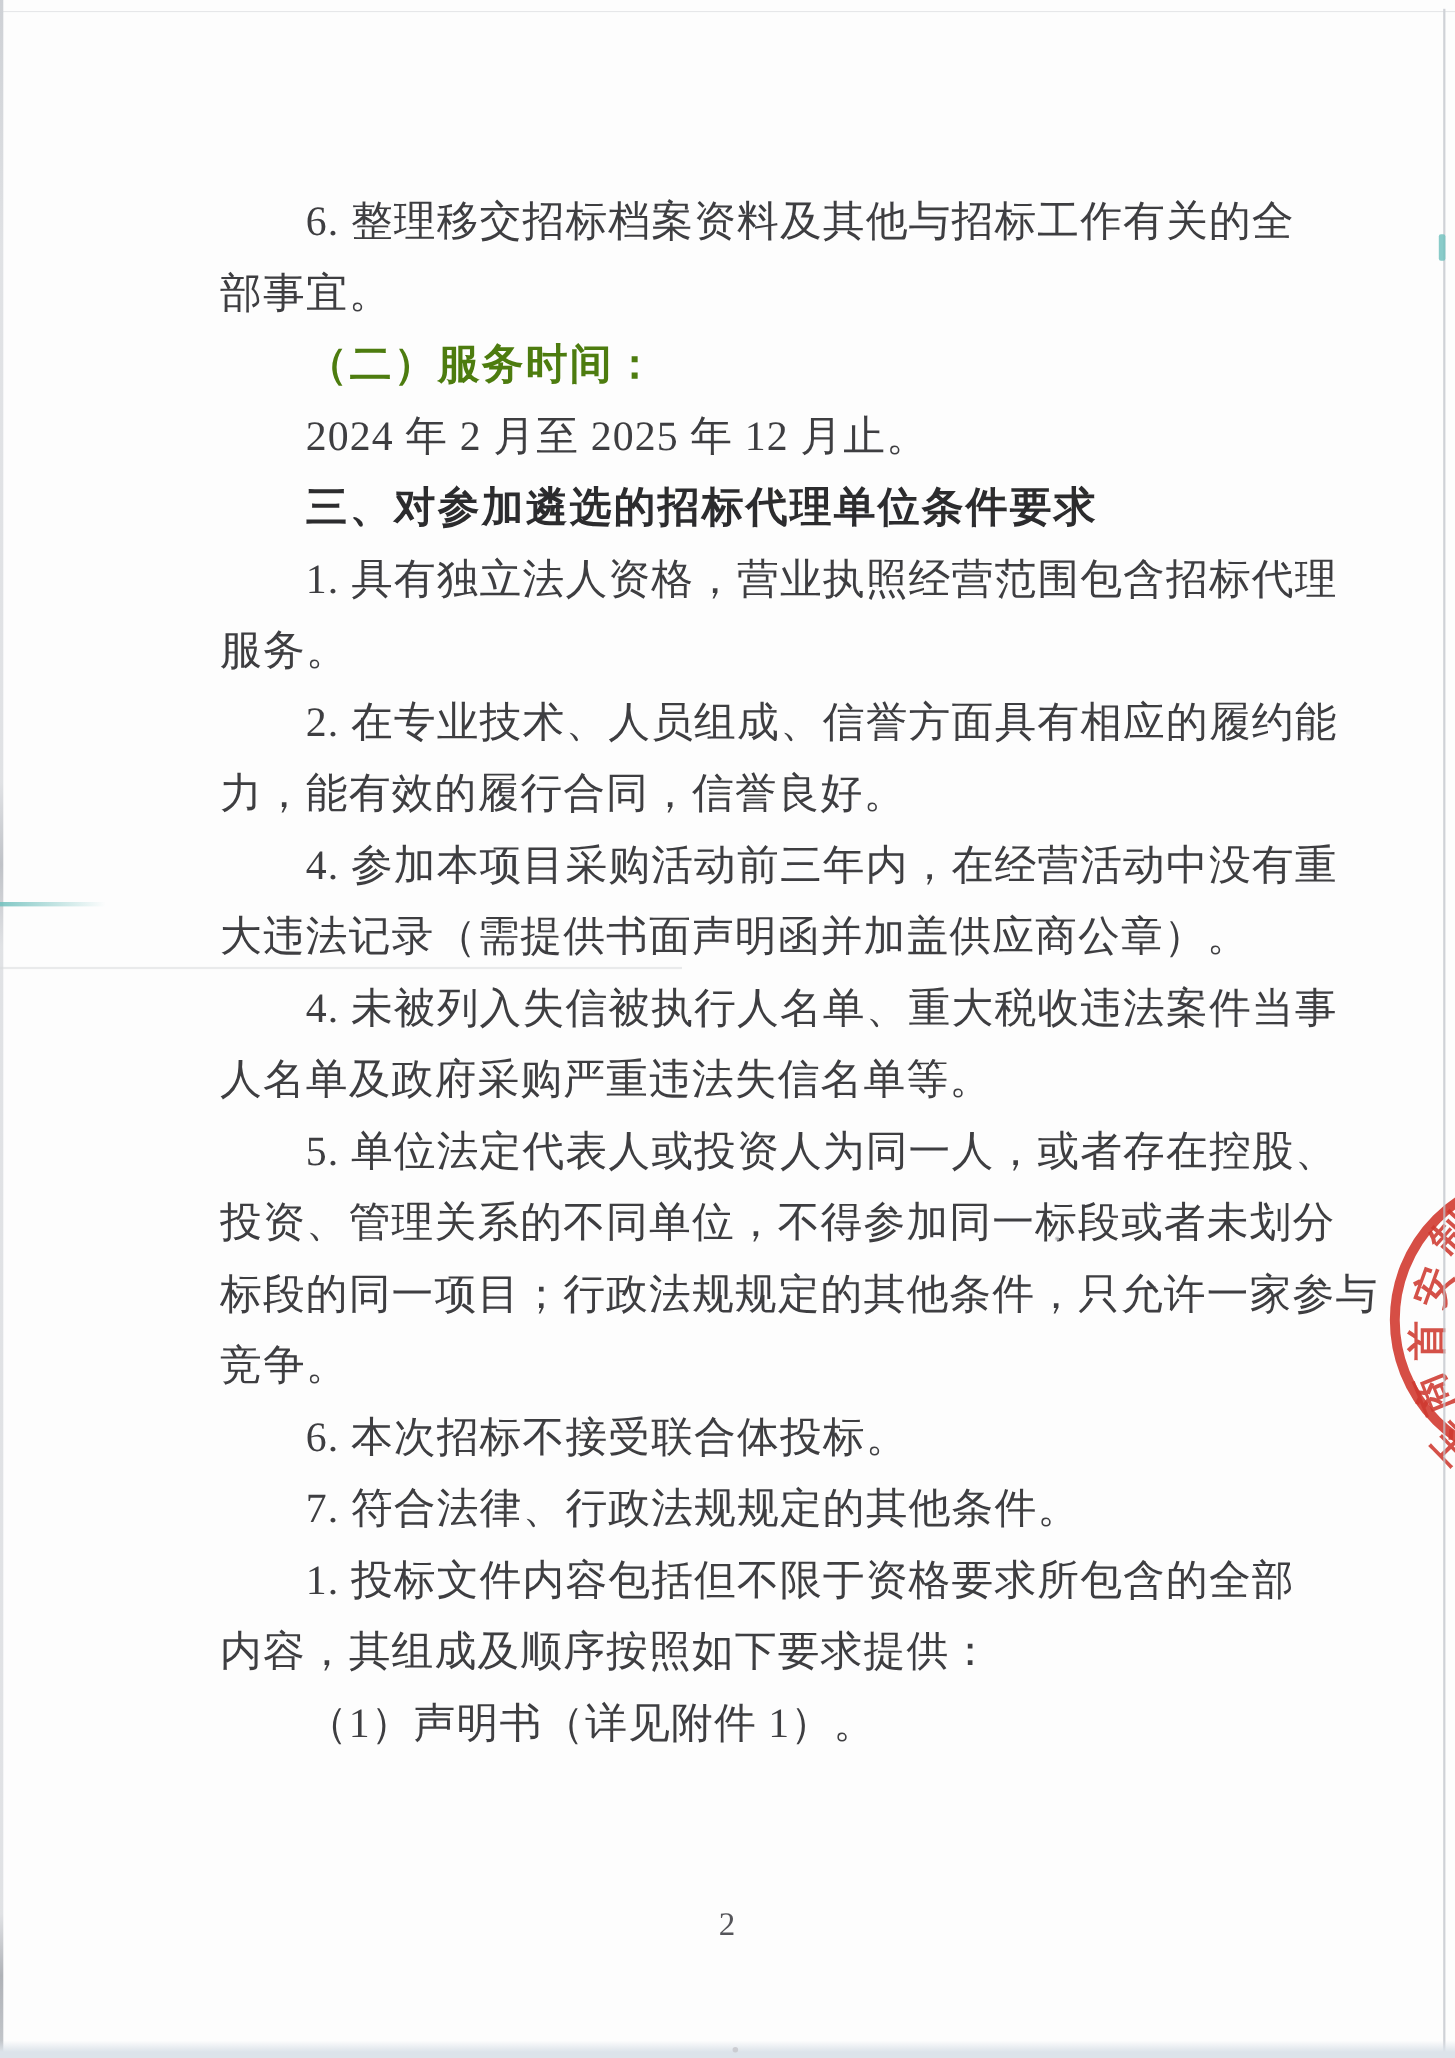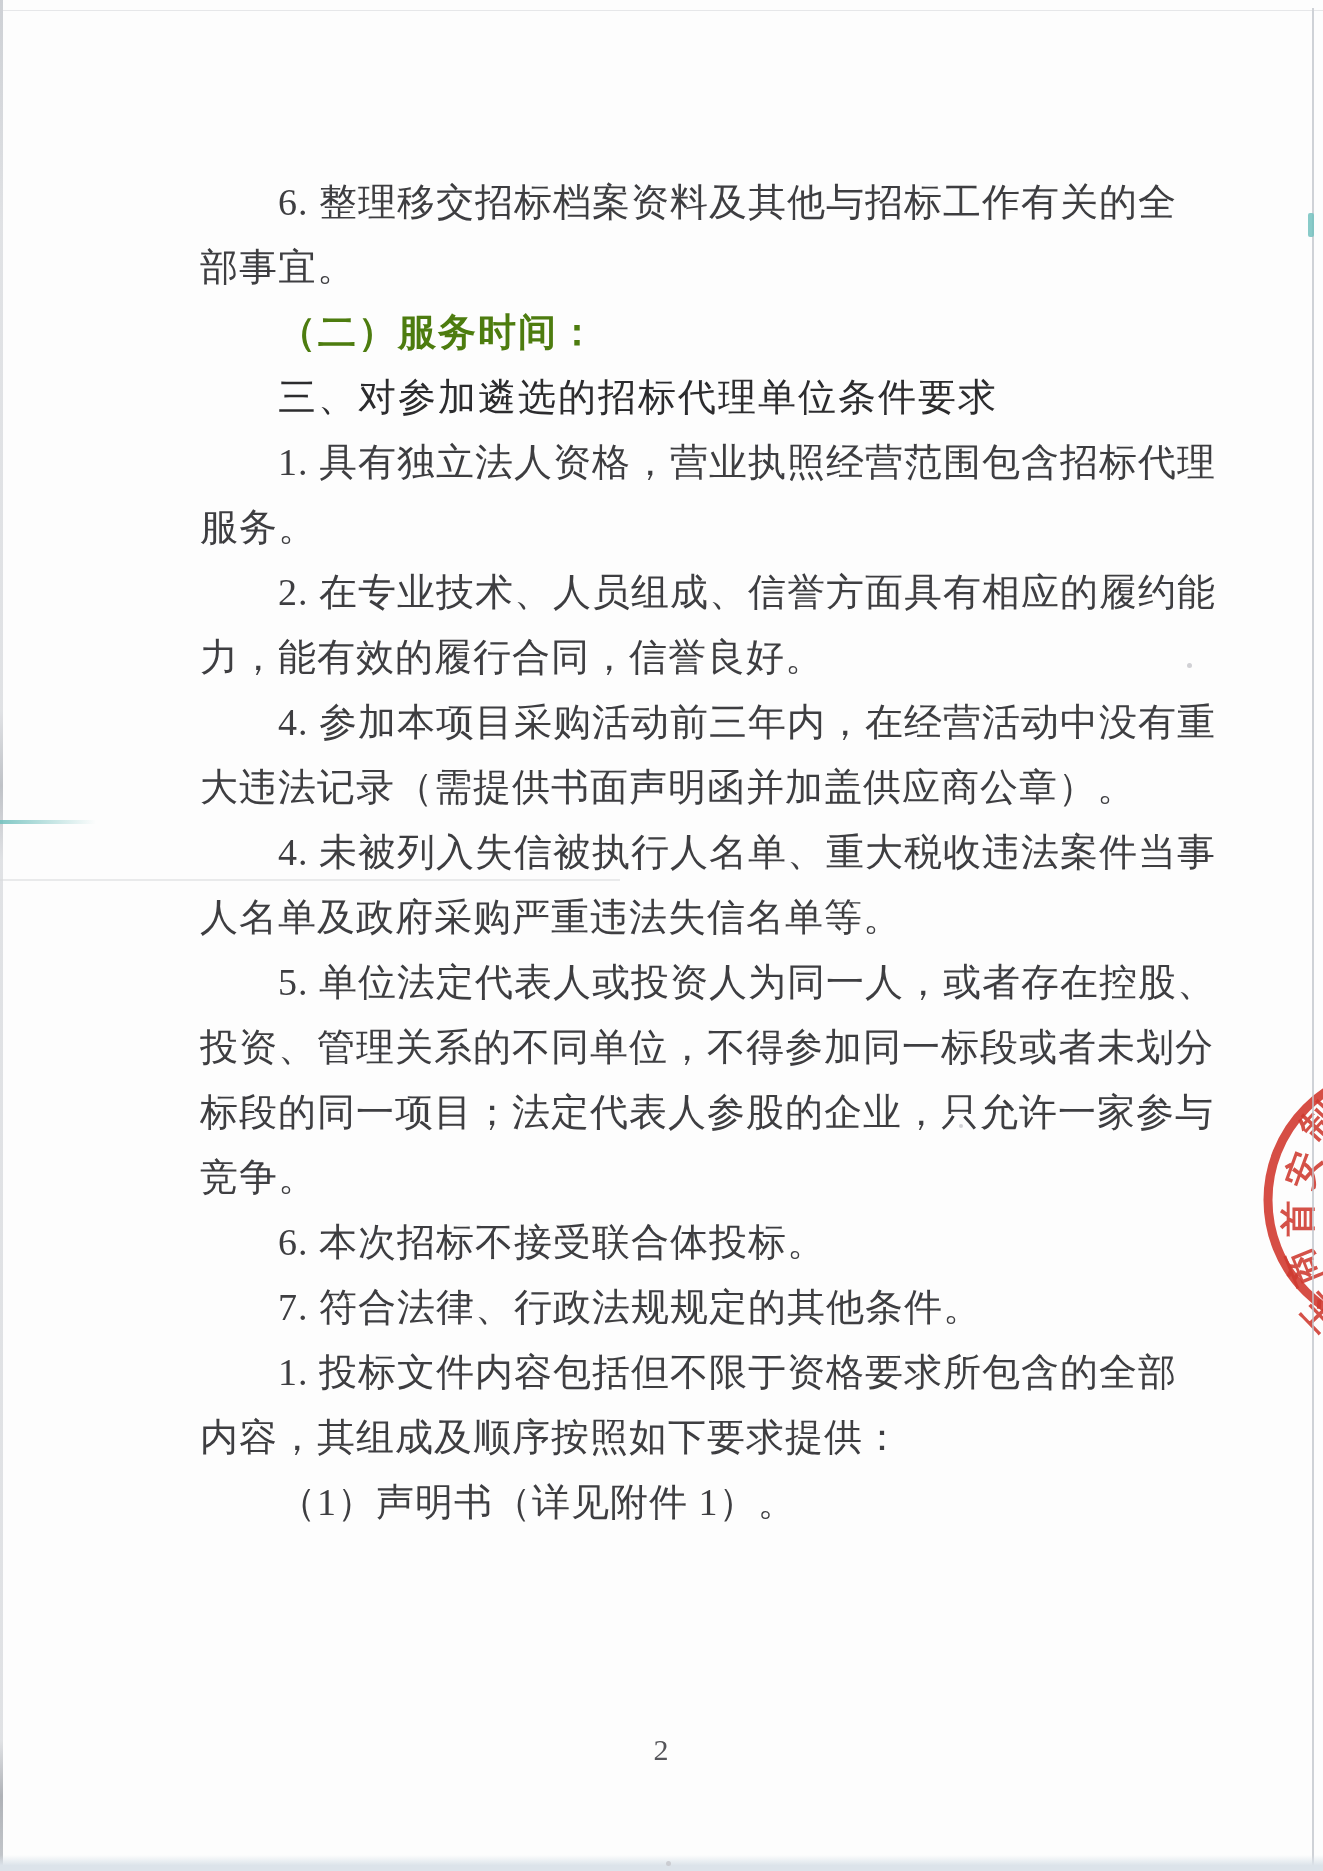--- a/index.html
+++ b/index.html
@@ -20,21 +20,21 @@
   .line {
     height:65px; line-height:65px;
     font-size:38px;
     letter-spacing:1px;
     color:#3e3e41;
     white-space:nowrap;
   }
   .line.indent { padding-left:78px; }
   .line.heading {
     font-family:"Liberation Sans","DejaVu Sans",sans-serif;
-    font-weight:400;
+    font-weight:700;
     color:#2c2c2e;
     letter-spacing:2px;
   }
   .line.heading-serif {
     font-weight:700;
     color:#4d7c0f;
     letter-spacing:2px;
   }
 
   
@@ -89,32 +89,33 @@
 </style>
 </head>
 <body>
 
 <div class="page">
 
   <div class="text-block">
     <div class="line indent">6. 整理移交招标档案资料及其他与招标工作有关的全</div>
     <div class="line">部事宜。</div>
     <div class="line indent heading-serif">（二）服务时间：</div>
+    <div class="line indent">2024 年 2 月至 2025 年 12 月止。</div>
     <div class="line indent heading">三、对参加遴选的招标代理单位条件要求</div>
     <div class="line indent">1. 具有独立法人资格，营业执照经营范围包含招标代理</div>
     <div class="line">服务。</div>
     <div class="line indent">2. 在专业技术、人员组成、信誉方面具有相应的履约能</div>
     <div class="line">力，能有效的履行合同，信誉良好。</div>
     <div class="line indent">4. 参加本项目采购活动前三年内，在经营活动中没有重</div>
     <div class="line">大违法记录（需提供书面声明函并加盖供应商公章）。</div>
     <div class="line indent">4. 未被列入失信被执行人名单、重大税收违法案件当事</div>
     <div class="line">人名单及政府采购严重违法失信名单等。</div>
     <div class="line indent">5. 单位法定代表人或投资人为同一人，或者存在控股、</div>
     <div class="line">投资、管理关系的不同单位，不得参加同一标段或者未划分</div>
-    <div class="line">标段的同一项目；法定代表人参股的企业，只允许一家参与</div>
+    <div class="line">标段的同一项目；行政法规规定的其他条件，只允许一家参与</div>
     <div class="line">竞争。</div>
     <div class="line indent">6. 本次招标不接受联合体投标。</div>
     <div class="line indent">7. 符合法律、行政法规规定的其他条件。</div>
     <div class="line indent">1. 投标文件内容包括但不限于资格要求所包含的全部</div>
     <div class="line">内容，其组成及顺序按照如下要求提供：</div>
     <div class="line indent">（1）声明书（详见附件 1）。</div>
   </div>
 
   <div class="page-number">2</div>
 

